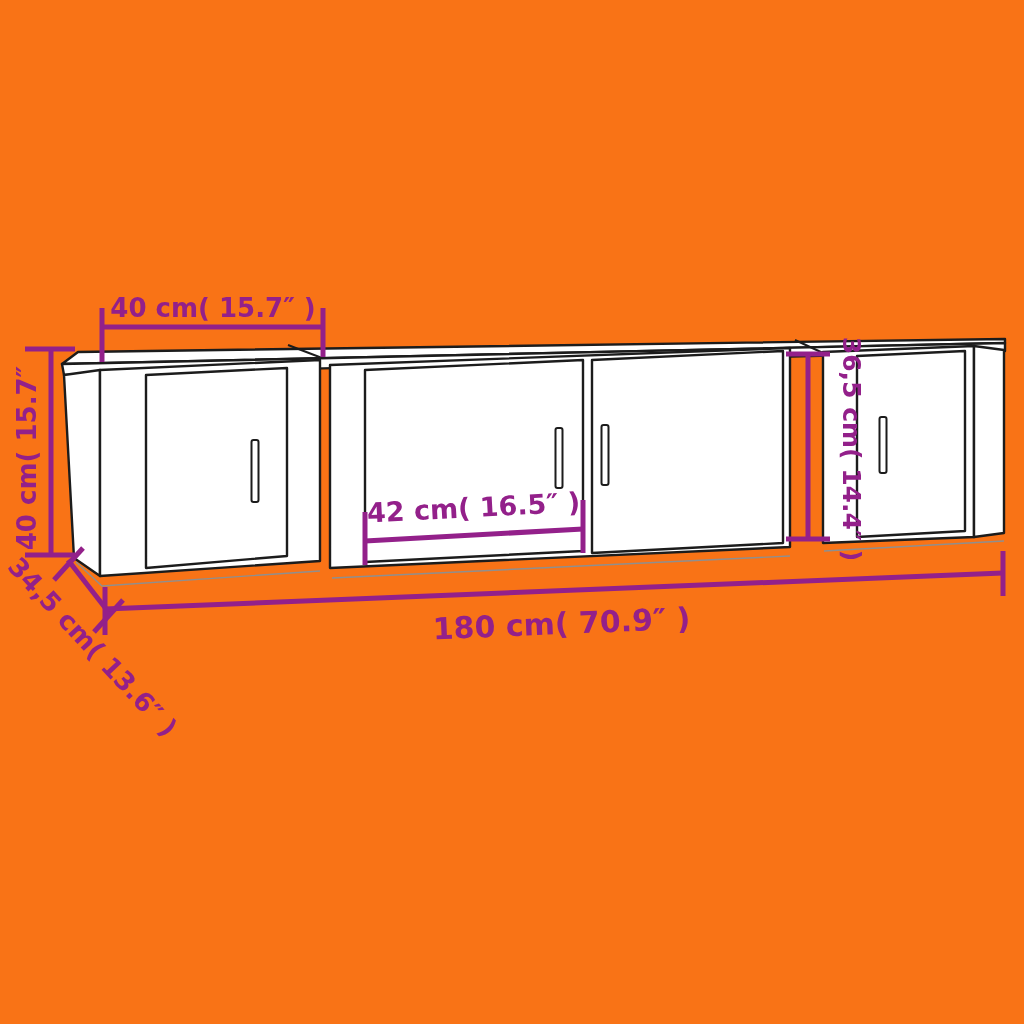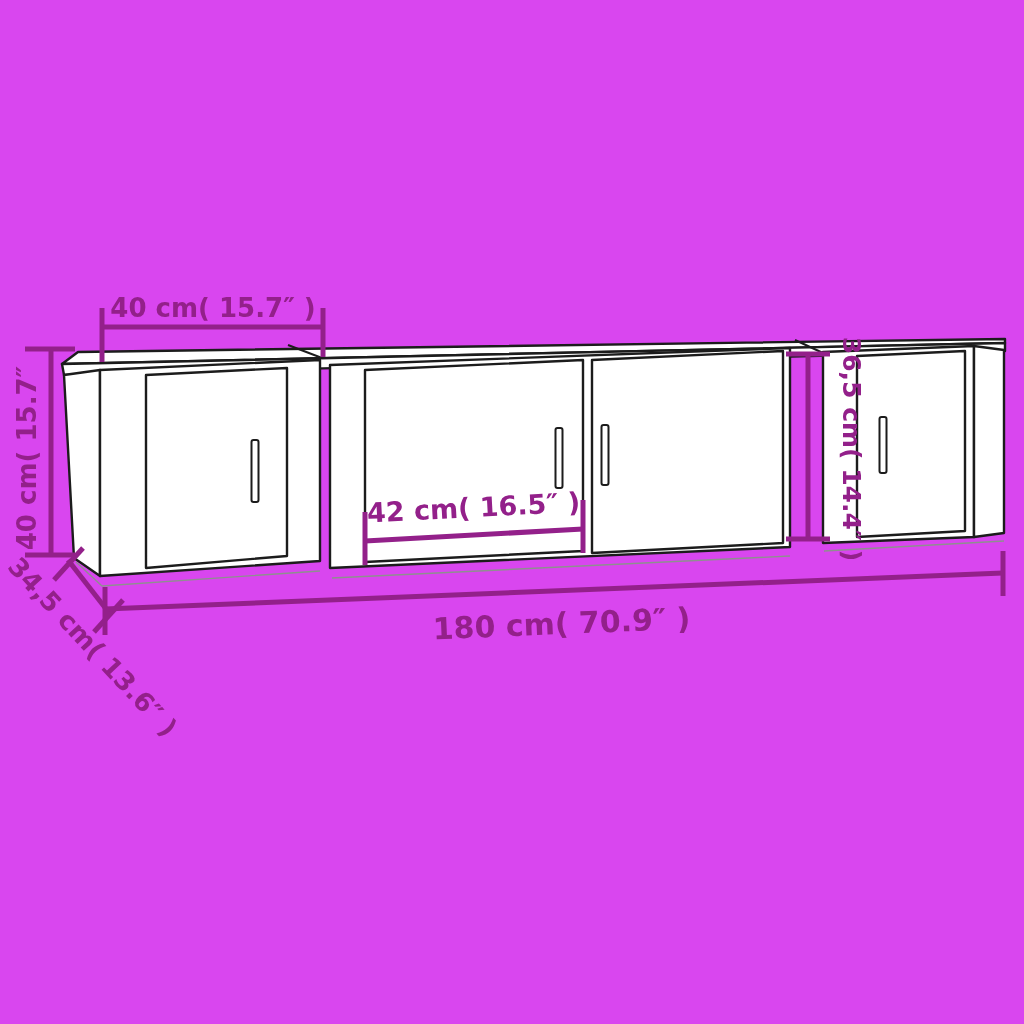--- a/index.html
+++ b/index.html
@@ -4,21 +4,21 @@
 <style>
   html, body {
     margin: 0;
     padding: 0;
     background: #ffffff;
   }
   .canvas {
     position: relative;
     width: 1024px;
     height: 1024px;
-    background: #d946ef;
+    background: #f97316;
     overflow: hidden;
     font-family: "DejaVu Sans", sans-serif;
   }
   svg { display: block; }
   .outline {
     fill: #ffffff;
     stroke: #1c1c1c;
     stroke-width: 2.4;
     stroke-linejoin: round;
   }

